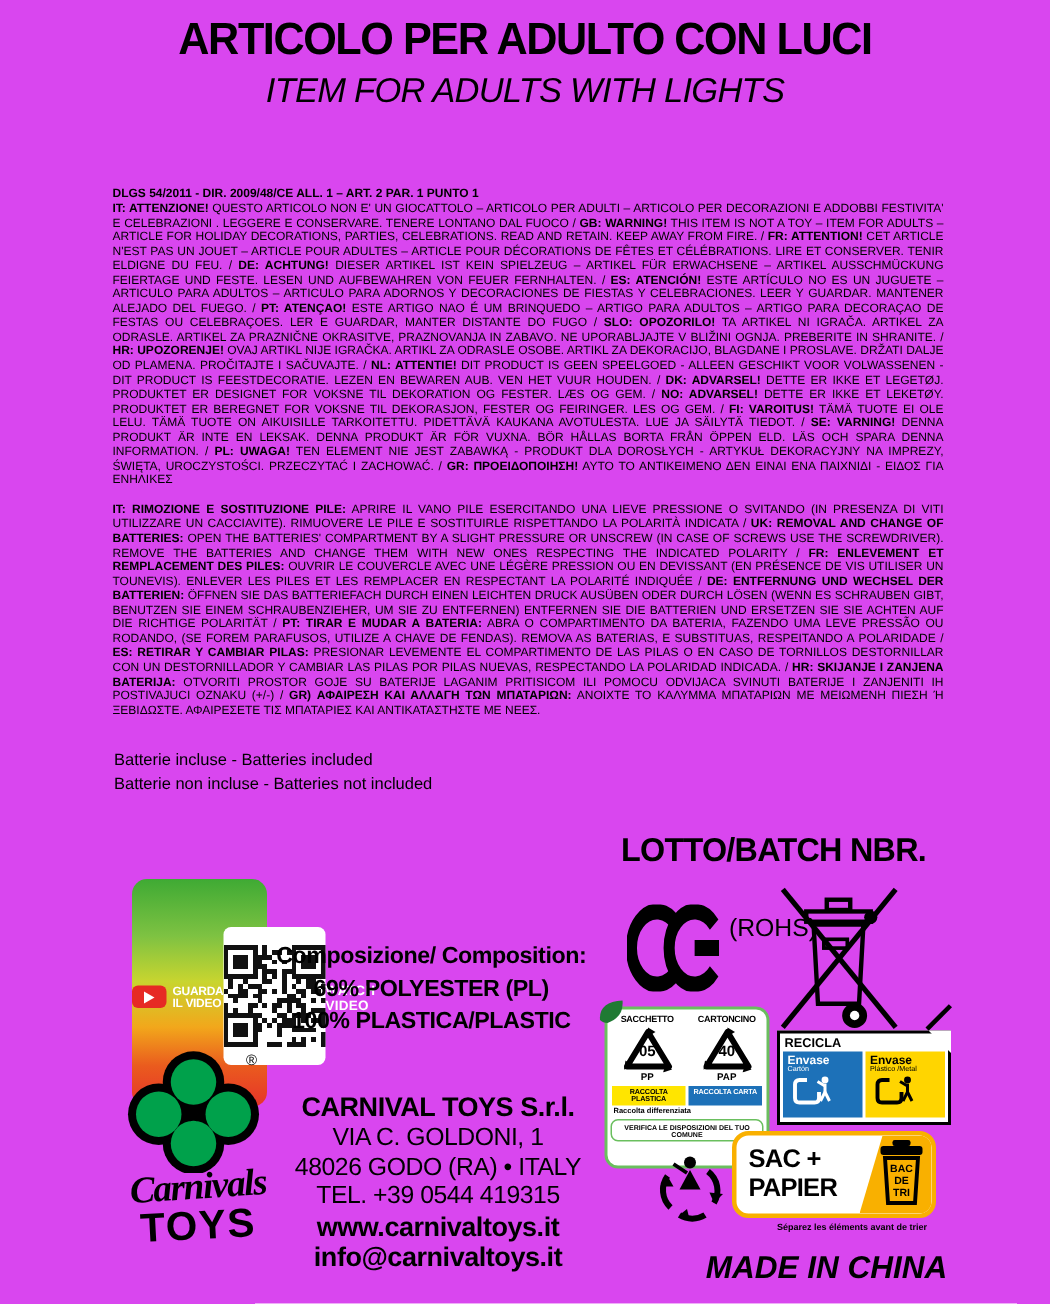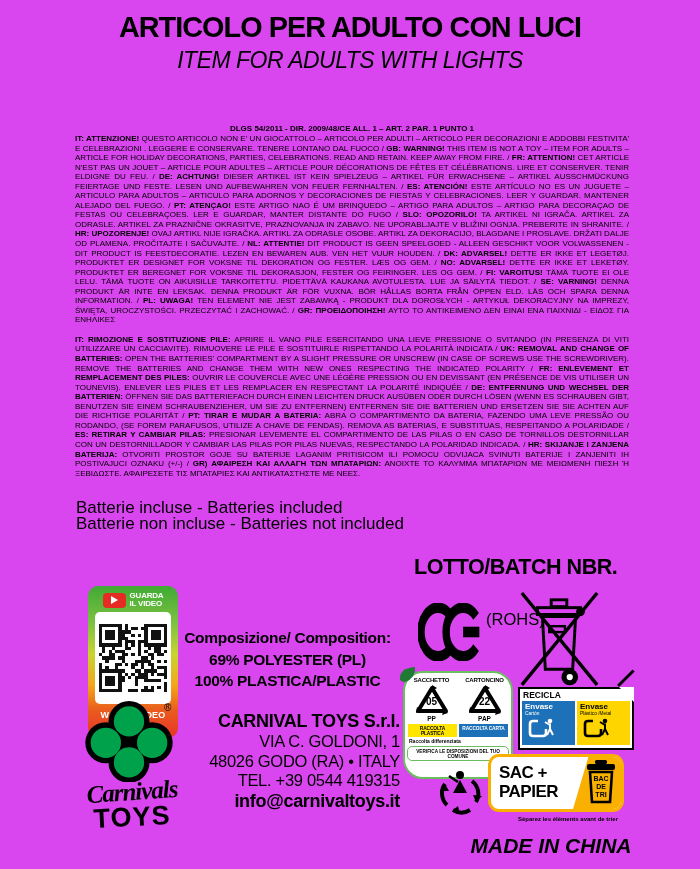--- a/index.html
+++ b/index.html
@@ -8,33 +8,33 @@
   .abs{position:absolute;}
 
   
   #title{top:10px;left:0;width:700px;text-align:center;font-weight:bold;font-size:30px;
          letter-spacing:-1px;transform:scaleX(.96);}
   #subtitle{top:47px;left:0;width:700px;text-align:center;font-style:italic;font-size:23px;
             letter-spacing:-.5px;}
 
   
   #legal{left:75px;top:124px;width:554px;}
-  .legal-heading{font-size:8px;font-weight:bold;margin:0 0 1px 0;text-align:center;}
+  .legal-heading{font-size:8px;font-weight:bold;margin:0 0 1px 0;}
   .legal-par{font-size:8px;line-height:9.55px;text-align:justify;margin:0 0 10px 0;}
   .legal-par b{font-weight:bold;}
 
-  #batteries{left:76px;top:500px;font-size:17px;line-height:15.5px;}
+  #batteries{left:76px;top:500px;font-size:11px;line-height:15.5px;}
 
   #lotto{left:414px;top:554px;width:240px;font-weight:bold;font-size:22px;letter-spacing:-.5px;
          transform:scaleX(.98);transform-origin:left;}
 
   
   #qr-badge{left:88px;top:586px;width:90px;height:152px;border-radius:10px;
     background:linear-gradient(180deg,#3faa34 0%,#7ec242 25%,#c8d52f 45%,#f2a71b 65%,#ea5b1e 82%,#e6332a 100%);
-    display:flex;flex-direction:column;align-items:center;}
+    display:flex;flex-direction:row;align-items:center;}
   .qr-top{display:flex;align-items:center;gap:4px;margin-top:5px;height:18px;}
   .yt-play{width:23px;height:15px;background:#e62a24;border-radius:4px;display:flex;align-items:center;justify-content:center;}
   .yt-play span{width:0;height:0;border-left:7px solid #fff;border-top:4px solid transparent;border-bottom:4px solid transparent;}
   .qr-top-text{color:#fff;font-weight:bold;font-size:8px;line-height:8px;letter-spacing:-.2px;}
   .qr-white{margin-top:3px;width:76px;height:92px;background:#fff;border-radius:5px;
             display:flex;align-items:center;justify-content:center;}
   #qr-svg{width:68px;height:68px;}
   #qr-svg rect{fill:#111;}
   .qr-bottom{color:#fff;font-weight:bold;font-size:9px;margin-top:6px;letter-spacing:.2px;}
 
@@ -42,21 +42,21 @@
   #composition{left:180px;top:627px;width:215px;text-align:center;font-weight:bold;
                font-size:15.5px;line-height:21.5px;letter-spacing:-.3px;}
 
   
   #ce-mark{left:418px;top:603px;}
   #rohs{left:486px;top:610px;font-size:16.5px;}
   #weee{left:516px;top:578px;}
 
   
   #ecobox{left:403px;top:671px;width:110px;height:108px;background:#fff;
-          border:2px solid #6abf5e;border-radius:20px;box-sizing:border-box;}
+          border:2px solid #6abf5e;border-radius:9px;box-sizing:border-box;}
   #leaf{position:absolute;left:-8px;top:-9px;}
   .eco-cols{display:flex;margin-top:4px;}
   .eco-col{flex:1;text-align:center;position:relative;}
   .eco-label{font-size:6px;font-weight:bold;letter-spacing:-.2px;}
   .tri-wrap{position:relative;width:36px;height:31px;margin:1px auto 0;}
   .tri-num{position:absolute;left:0;top:12px;width:100%;text-align:center;font-size:10px;font-weight:bold;}
   .eco-mat{font-size:6.5px;font-weight:bold;margin-top:0;}
   .eco-strips{display:flex;gap:2px;margin:2px 3px 0;}
   .strip{flex:1;font-size:4.8px;font-weight:bold;text-align:center;padding:1.5px 0;letter-spacing:-.1px;}
   .strip-y{background:#ffe500;color:#000;}
@@ -89,21 +89,21 @@
                 display:flex;align-items:center;justify-content:flex-end;}
   #sac-caption{left:498px;top:816px;width:140px;text-align:center;font-size:6px;font-weight:bold;}
 
   
   #clover{left:84px;top:700px;}
   #logo-reg{left:164px;top:702px;font-size:10px;}
   #wordmark{left:78px;top:780px;width:108px;text-align:center;}
   .wm1{font-family:"Liberation Serif",serif;font-style:italic;font-weight:bold;font-size:25px;
        line-height:24px;transform:rotate(-4deg);letter-spacing:-1px;}
   .wm2{font-weight:bold;font-size:27px;line-height:26px;letter-spacing:1px;transform:rotate(-3deg);}
-  #company{left:184px;top:711px;width:216px;text-align:right;}
+  #company{left:184px;top:728px;width:216px;text-align:center;}
   .co-name{font-size:18px;font-weight:bold;line-height:21px;letter-spacing:-.3px;}
   .co-line{font-size:16.5px;line-height:19.5px;letter-spacing:-.3px;}
   .co-bold{font-size:18px;font-weight:bold;line-height:20.5px;letter-spacing:-.3px;}
 
   #madein{left:446px;top:834px;width:210px;text-align:center;font-weight:bold;font-style:italic;font-size:21px;}
 </style>
 </head>
 <body>
 
 <div id="page">
@@ -423,21 +423,21 @@
       </div>
       <div class="eco-col">
         <div class="eco-label">CARTONCINO</div>
         <div class="tri-wrap">
           <svg width="36" height="31" viewBox="0 0 36 31">
             <path d="M18 4 L32 27 H4 Z" fill="none" stroke="#000" stroke-width="4" stroke-linejoin="round"></path>
             <path d="M18 1 l5 3 -5 3 z" fill="#000"></path>
               <path d="M2 29 l1 -6 5 4 z" fill="#000"></path>
               <path d="M34 29 l-6 2 2 -6 z" fill="#000"></path>
           </svg>
-          <div class="tri-num">22</div>
+          <div class="tri-num">40</div>
         </div>
         <div class="eco-mat">PAP</div>
       </div>
     </div>
     <div class="eco-strips">
       <div class="strip strip-y">RACCOLTA PLASTICA</div>
       <div class="strip strip-b">RACCOLTA CARTA</div>
     </div>
     <div class="eco-sub">Raccolta differenziata</div>
     <div class="eco-footer">VERIFICA LE DISPOSIZIONI DEL TUO COMUNE</div>
@@ -531,18 +531,19 @@
   <div class="abs" id="wordmark">
     <div class="wm1">Carnivals</div>
     <div class="wm2">TOYS</div>
   </div>
 
   <div class="abs" id="company">
     <div class="co-name">CARNIVAL TOYS S.r.l.</div>
     <div class="co-line">VIA C. GOLDONI, 1</div>
     <div class="co-line">48026 GODO (RA) • ITALY</div>
     <div class="co-line">TEL. +39 0544 419315</div>
+    <div class="co-bold">www.carnivaltoys.it</div>
     <div class="co-bold">info@carnivaltoys.it</div>
   </div>
 
   <div class="abs" id="madein">MADE IN CHINA</div>
 
 </div>
 
 </body></html>

